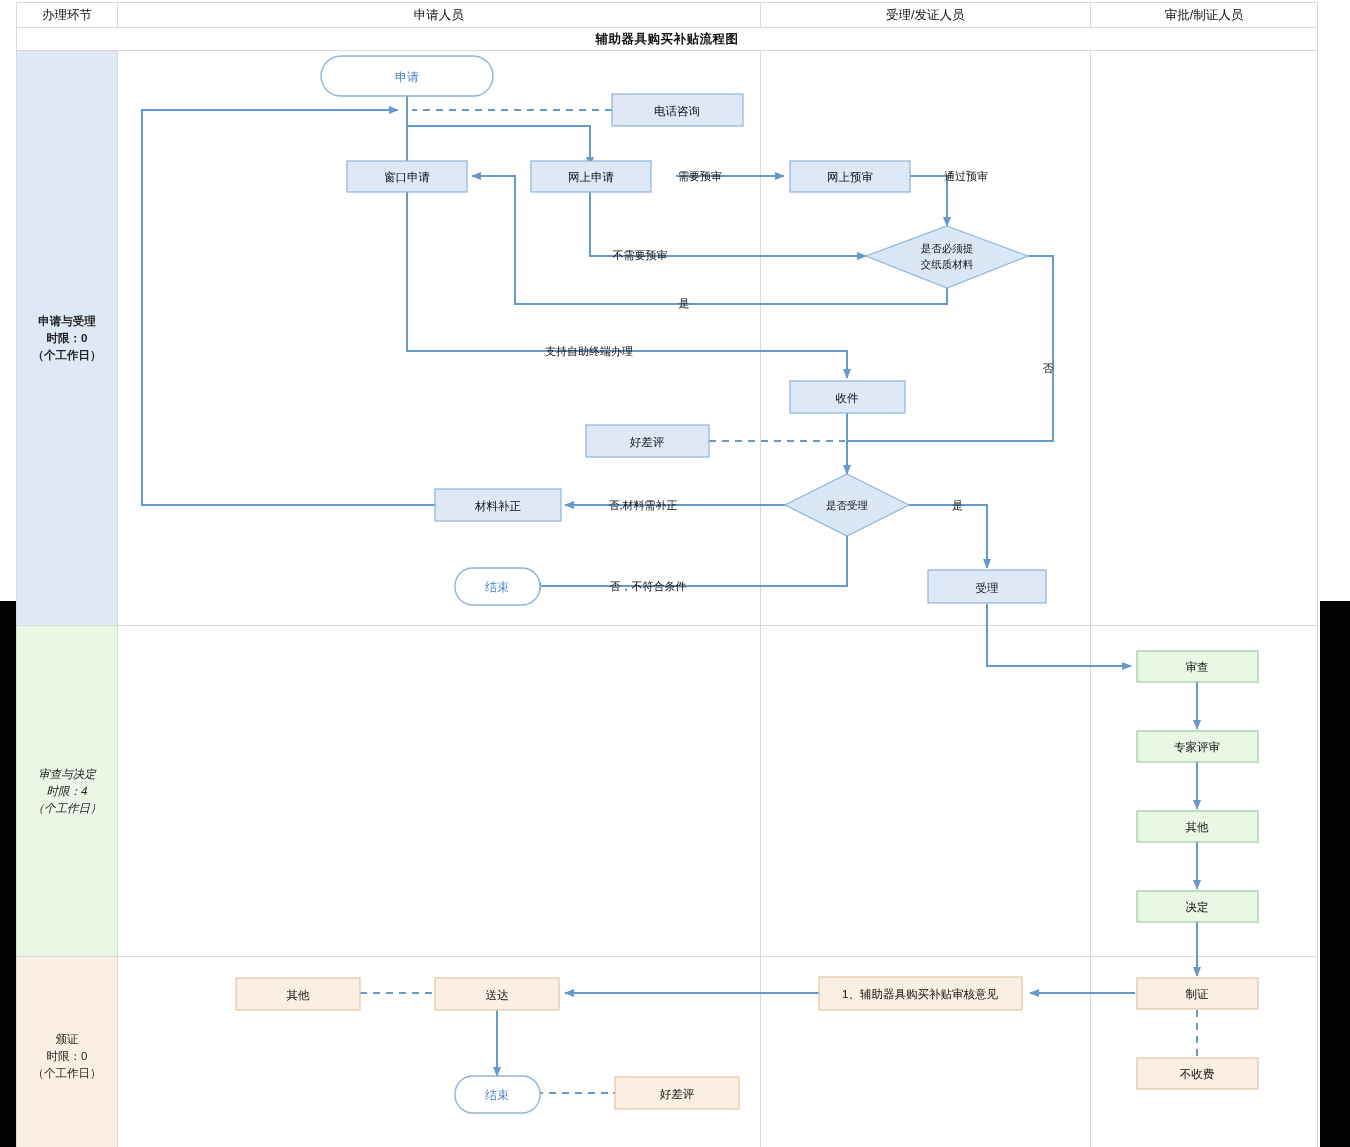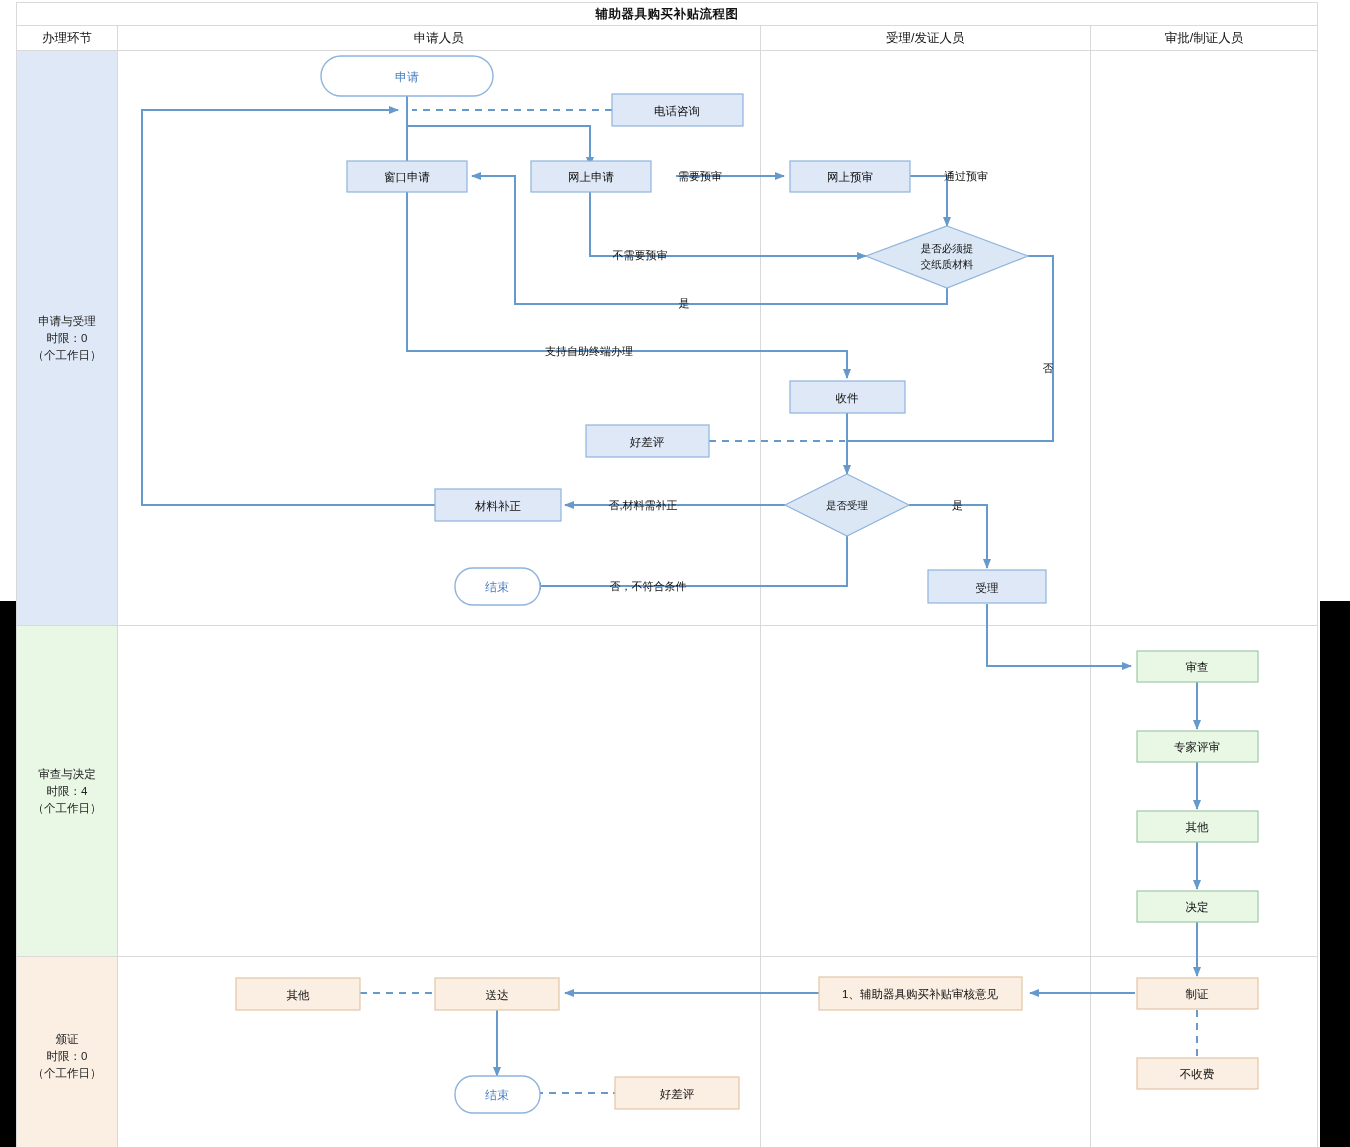--- a/index.html
+++ b/index.html
@@ -9,50 +9,50 @@
   table.grid{border-collapse:collapse;width:1302px;table-layout:fixed;}
   table.grid td{border:1px solid #d9d9d9;vertical-align:middle;text-align:center;}
   .title-cell{height:20px;font-size:12.5px;font-weight:bold;letter-spacing:.5px;}
   .hdr{height:22px;font-size:12.5px;}
   .col1{width:101px;}
   .col2{width:642px;}
   .col3{width:330px;}
   .col4{width:227px;}
   .stage{font-size:11.5px;line-height:17px;color:#222;}
   .r1{height:572px;}
-  .r2{height:328px;}
+  .r2{height:328px;font-style:italic;}
   .r3{height:196px;}
-  .bg-blue{background:#dfe8f7;}
+  .bg-blue{background:#dfe8f7;font-weight:bold;}
   .bg-green{background:#e9f7e5;}
   .bg-orange{background:#fbeee2;}
   
   svg.overlay{position:absolute;left:0;top:0;width:1350px;height:1147px;pointer-events:none;}
   .blackbar{position:absolute;background:#000;}
   text{font-family:"Liberation Sans","DejaVu Sans",sans-serif;}
 </style>
 </head>
 <body>
 
 <div class="sheet">
   <table class="grid">
     <colgroup>
       <col class="col1">
         <col class="col2">
         <col class="col3">
         <col class="col4">
     </colgroup>
     <tbody>
         <tr>
-      <td class="title-cell" colspan="4">辅助器具购买补贴流程图</td>
-    </tr>
-    <tr>
       <td class="hdr">办理环节</td>
       <td class="hdr">申请人员</td>
       <td class="hdr">受理/发证人员</td>
       <td class="hdr">审批/制证人员</td>
+    </tr>
+    <tr>
+      <td class="title-cell" colspan="4">辅助器具购买补贴流程图</td>
     </tr>
     <tr>
       <td class="r1 bg-blue stage">
         <div>申请与受理</div>
         <div>时限：0</div>
         <div>（个工作日）</div>
       </td>
       <td class="r1"></td>
       <td class="r1"></td>
       <td class="r1"></td>

